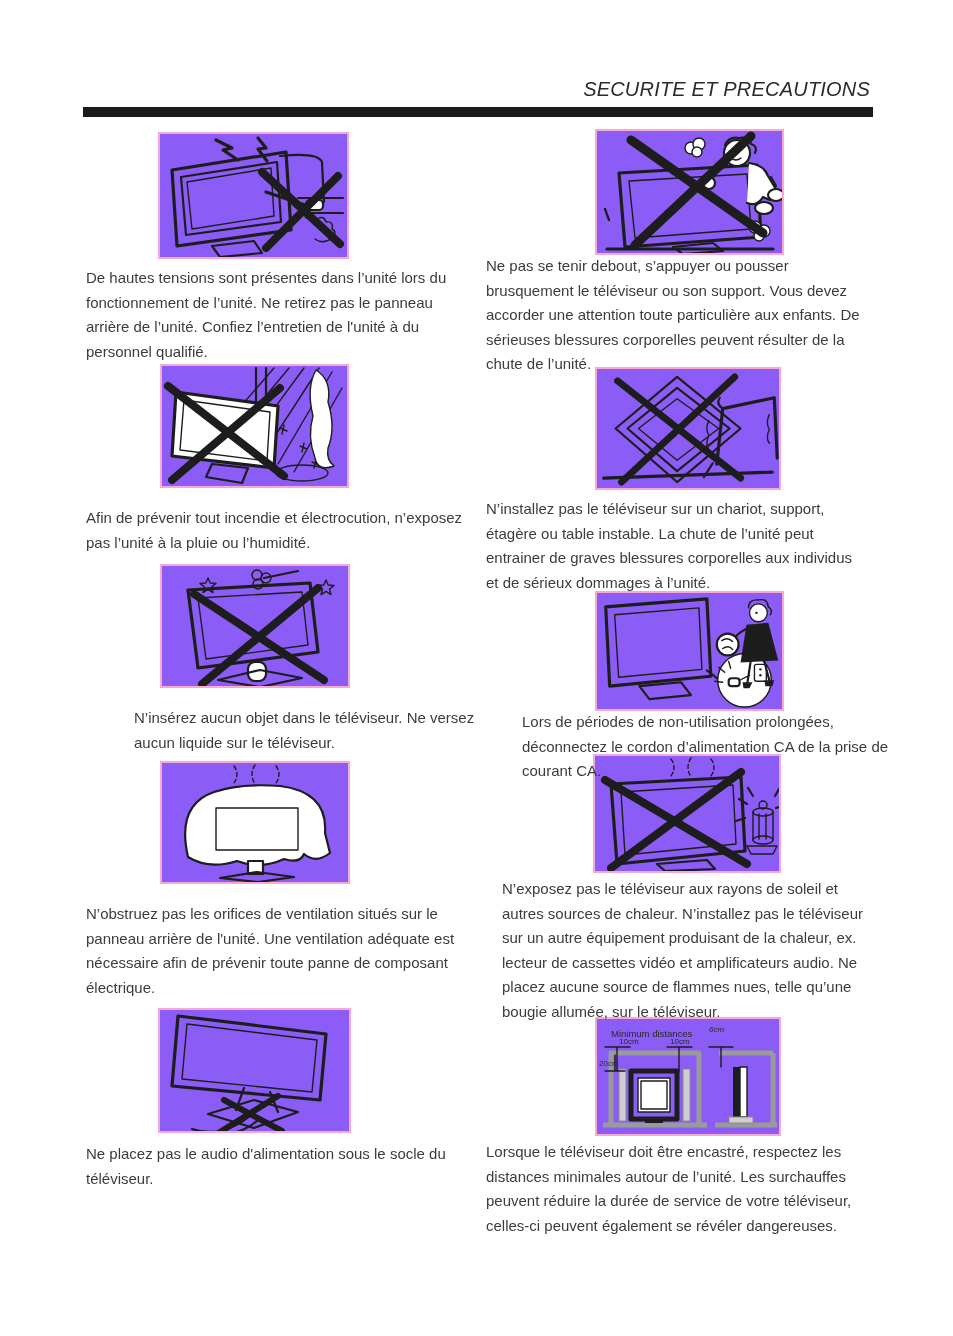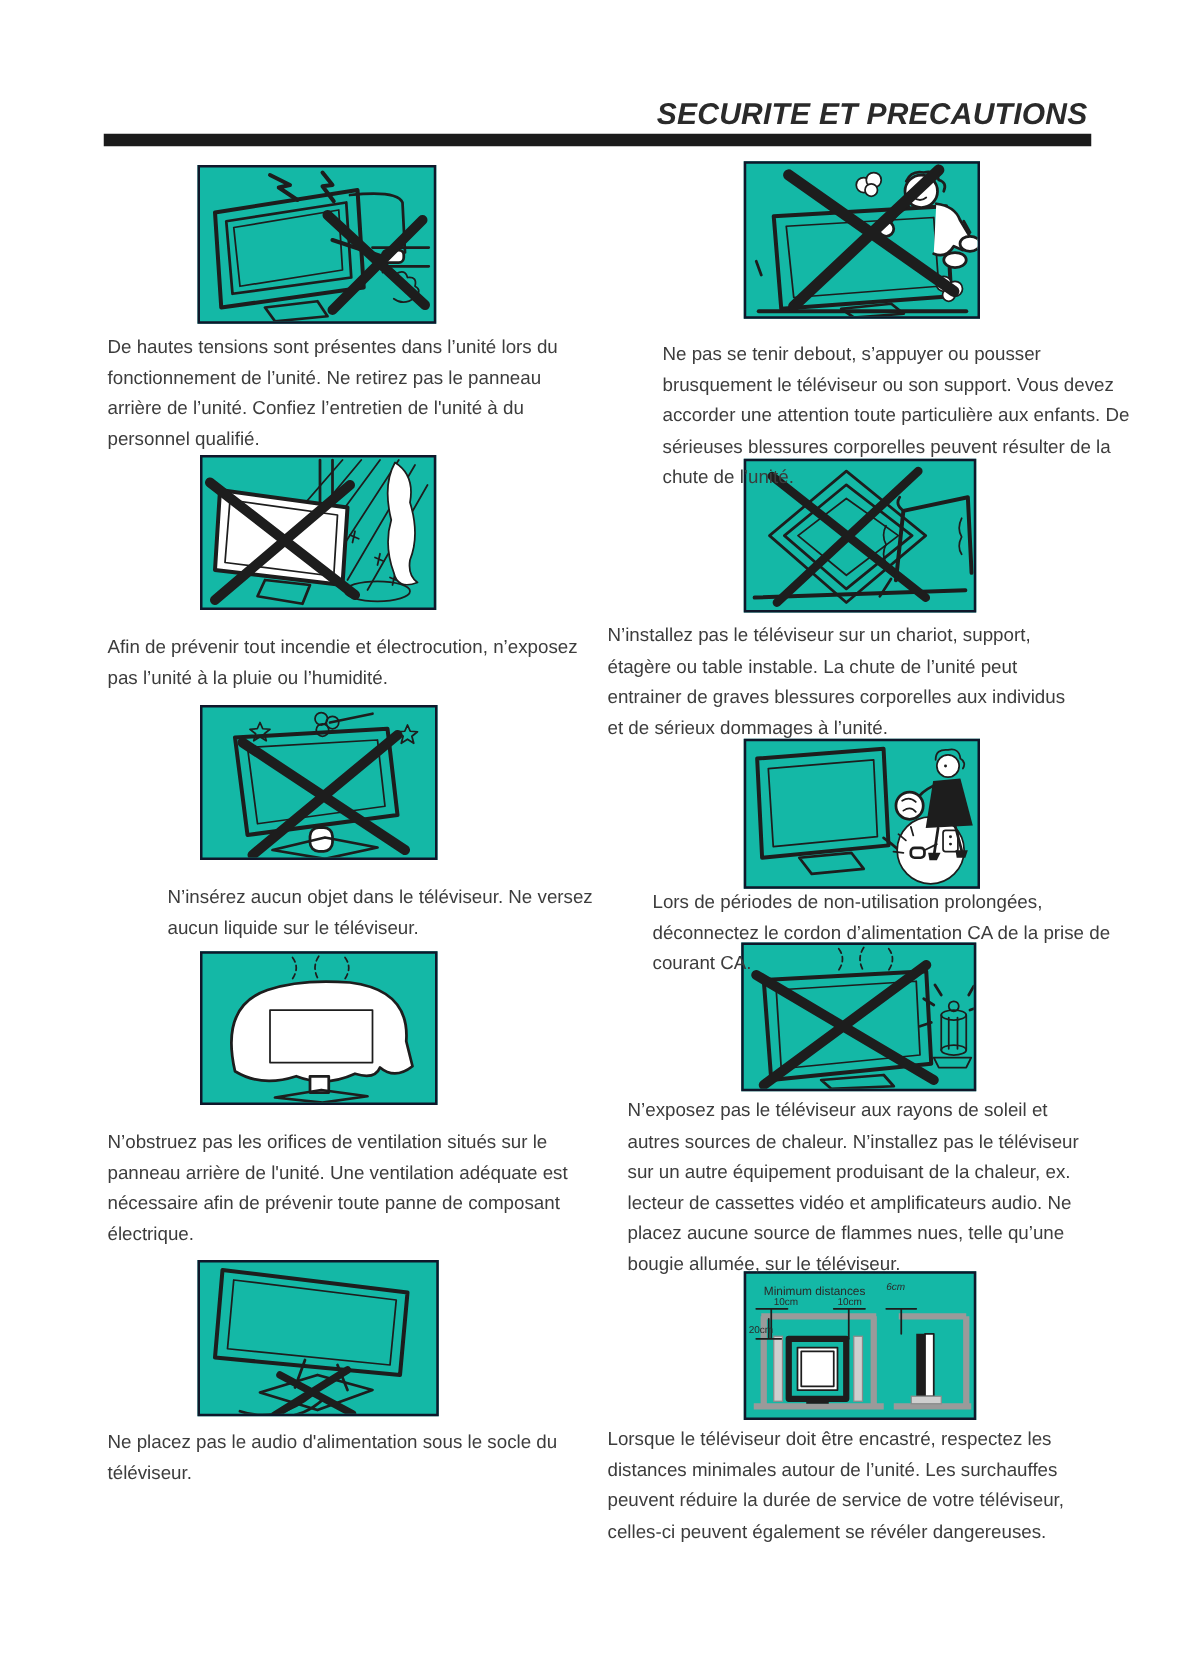--- a/index.html
+++ b/index.html
@@ -1,23 +1,23 @@
 <!DOCTYPE html>
 <html><head>
 <meta charset="utf-8">
 <style>
   html,body{margin:0;padding:0;background:#e8e8e8;}
   .page{position:relative;width:953px;height:1336px;background:#ffffff;overflow:hidden;
         font-family:"Liberation Sans", sans-serif;margin:0 auto;}
   .title{position:absolute;top:78px;left:470px;width:400px;text-align:right;
-         font-size:24px;font-weight:bold;font-style:italic;color:#2a2a2a;letter-spacing:.2px;}
+         font-size:20px;font-weight:normal;font-style:italic;color:#2a2a2a;letter-spacing:.2px;}
   .rule{position:absolute;left:83px;top:107px;width:790px;height:10px;background:#1b1b1b;}
   .para{position:absolute;font-size:15px;line-height:24.5px;color:#3c3c3c;
         white-space:pre-line;width:420px;}
-  .fig{position:absolute;border:2px solid #0f172a;background:#14b8a6;box-sizing:border-box;}
+  .fig{position:absolute;border:2px solid #f9a8d4;background:#8b5cf6;box-sizing:border-box;}
   .fig svg{display:block;width:100%;height:100%;}
   .k{stroke:#1d1d1d;fill:none;stroke-linecap:round;stroke-linejoin:round;}
   .w1{stroke-width:1.4}.w2{stroke-width:2.2}.w3{stroke-width:3.2}.x{stroke-width:8}
   .w{fill:#ffffff;}
   .f{fill:#1d1d1d;stroke:none;}
   .g{stroke:#9a9a9a;fill:none;}
   .gf{fill:#cfcfcf;stroke:#8a8a8a;stroke-width:1;}
   .d{stroke-dasharray:4 3;}
   .diag-label{position:absolute;color:#2a2a2a;font-size:8px;line-height:10px;}
   .diag-title{position:absolute;color:#2a2a2a;font-size:9.5px;line-height:11px;}
@@ -214,21 +214,21 @@
 pas l’unité à la pluie ou l’humidité.</div>
   <div class="para" style="left:86px;top:706px;margin-left:48px;">N’insérez aucun objet dans le téléviseur. Ne versez
 aucun liquide sur le téléviseur.</div>
   <div class="para" style="left:86px;top:902px;">N’obstruez pas les orifices de ventilation situés sur le
 panneau arrière de l'unité. Une ventilation adéquate est
 nécessaire afin de prévenir toute panne de composant
 électrique.</div>
   <div class="para" style="left:86px;top:1142px;">Ne placez pas le audio d'alimentation sous le socle du
 téléviseur.</div>
 
-  <div class="para" style="left:486px;top:272px;margin-left:44px;">Ne pas se tenir debout, s’appuyer ou pousser
+  <div class="para" style="left:486px;top:254px;">Ne pas se tenir debout, s’appuyer ou pousser
 brusquement le téléviseur ou son support. Vous devez
 accorder une attention toute particulière aux enfants. De
 sérieuses blessures corporelles peuvent résulter de la
 chute de l’unité.</div>
   <div class="para" style="left:486px;top:497px;">N’installez pas le téléviseur sur un chariot, support,
 étagère ou table instable. La chute de l’unité peut
 entrainer de graves blessures corporelles aux individus
 et de sérieux dommages à l’unité.</div>
   <div class="para" style="left:486px;top:710px;margin-left:36px;">Lors de périodes de non-utilisation prolongées,
 déconnectez le cordon d’alimentation CA de la prise de

